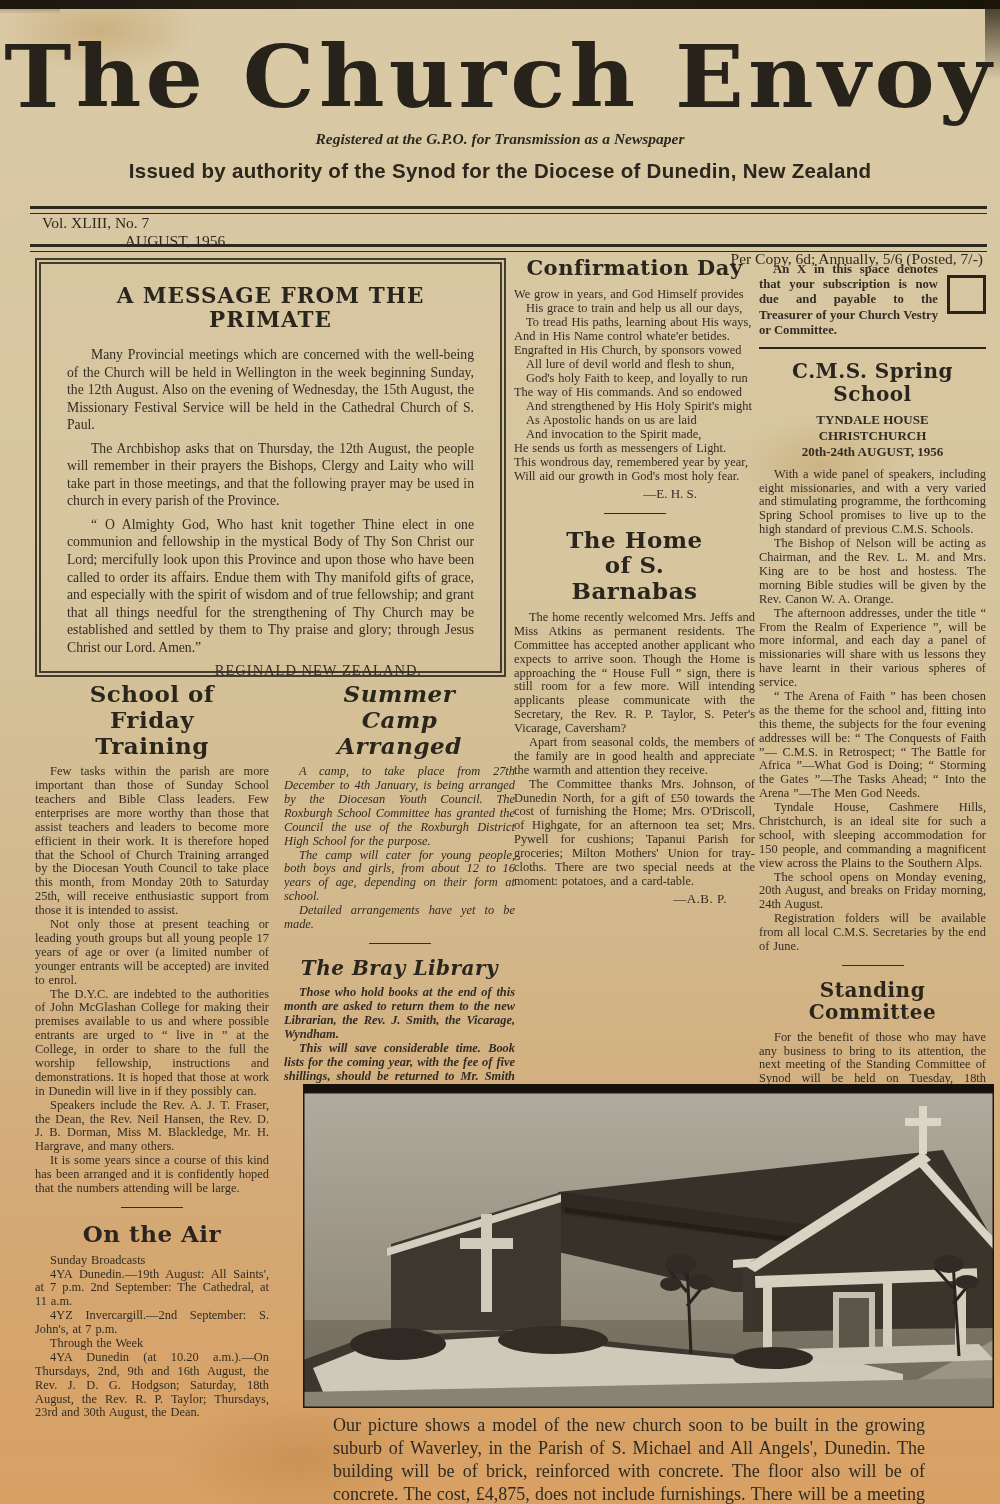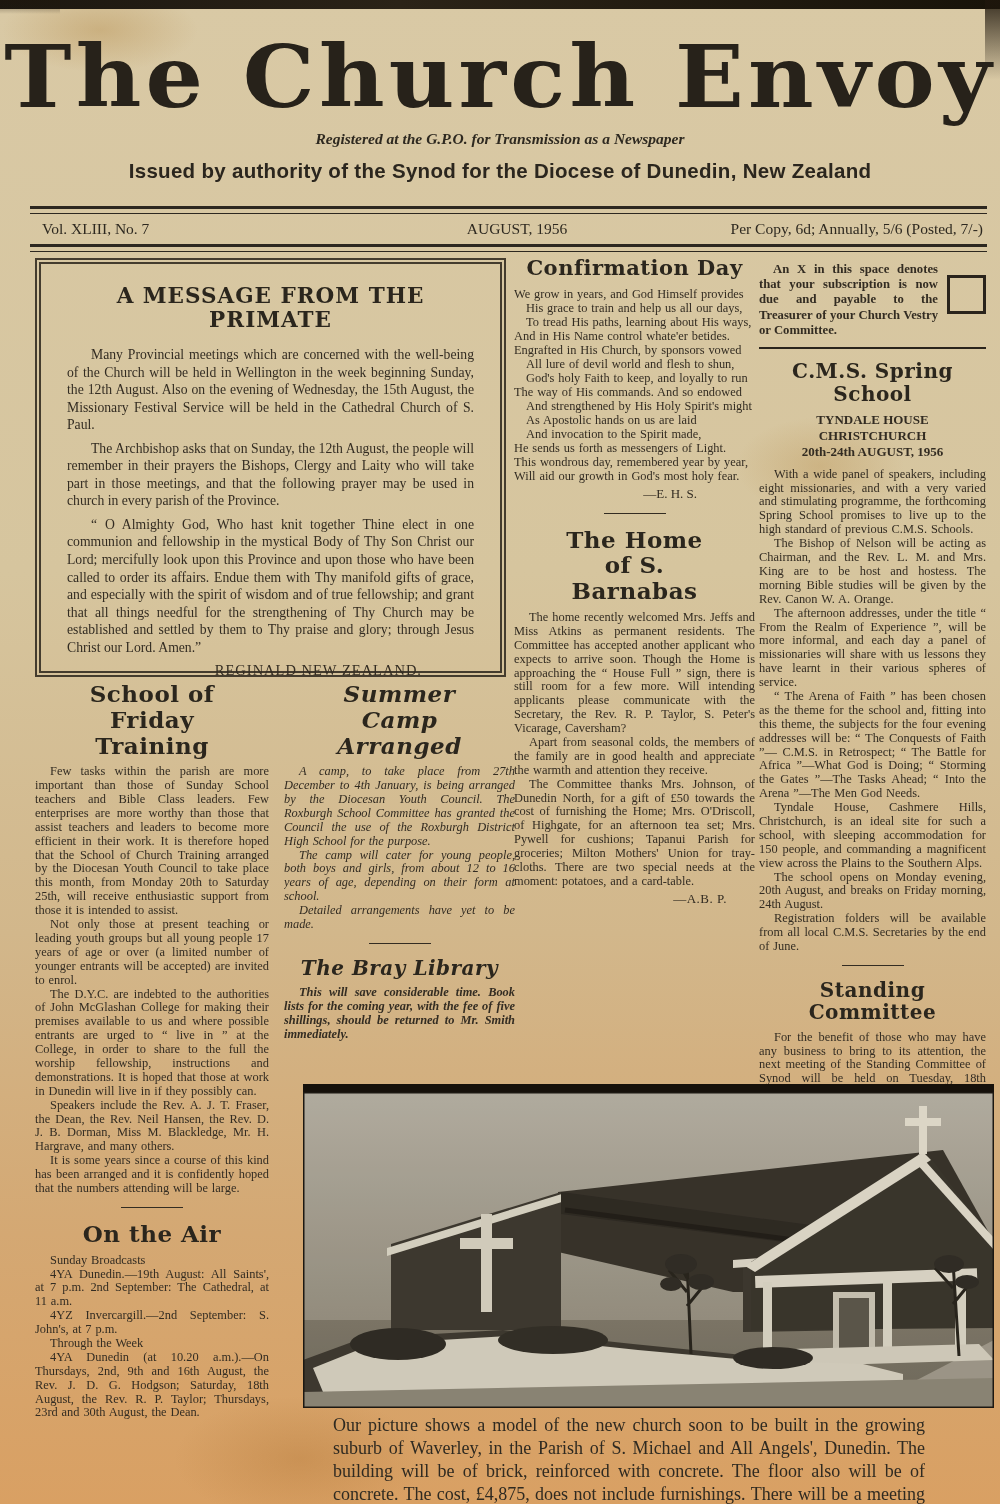--- a/index.html
+++ b/index.html
@@ -23,21 +23,21 @@
   .mast-title {
     font-family:"DejaVu Serif", serif; font-weight:bold; font-size:86px; line-height:1.05;
     letter-spacing:4px; color:#27221a; margin:14px 0 0 0; transform:scaleX(1.05); transform-origin:center;
     white-space:nowrap;
   }
   .mast-registered { font-style:italic; font-size:15.5px; margin-top:8px; color:#2e2920; font-weight:bold; }
   .mast-issued { font-family:"Liberation Sans", sans-serif; font-weight:bold; font-size:20.5px; margin-top:11px; color:#2b261e; letter-spacing:0.3px; }
 
   .header-rules { position:absolute; top:206px; left:30px; width:957px; }
   .drule { height:4px; border-top:3px solid #2d2820; border-bottom:1px solid #2d2820; }
-  .info-row { display:flex; align-items:center; height:30px; font-size:15.5px; color:#2e2920; }
+  .info-row { display:flex; height:30px; font-size:15.5px; color:#2e2920;flex-direction:column; }
   .info-vol { width:330px; text-align:left; padding-left:12px; }
   .info-date { width:290px; text-align:center; }
   .info-price { flex:1; text-align:right; padding-right:4px; }
 
   
   .art-title {
     font-family:"DejaVu Serif", serif; font-weight:bold; text-align:center;
     font-size:23px; line-height:1.12; letter-spacing:0.5px; color:#2b261d;
     margin:0 auto 7px auto;
   }
@@ -109,21 +109,21 @@
       <span class="info-price">Per Copy, 6d; Annually, 5/6 (Posted, 7/-)</span>
     </div>
     <div class="drule"></div>
   </div>
 
   <section class="primate-box">
     <h2 class="art-title primate-title">A MESSAGE FROM THE PRIMATE</h2>
     <div class="primate-copy">
 
     <p>Many Provincial meetings which are concerned with the well-being of the Church will be held in Wellington in the week beginning Sunday, the 12th August. Also on the evening of Wednesday, the 15th August, the Missionary Festival Service will be held in the Cathedral Church of S. Paul.</p>
-        <p>The Archbishop asks that on Sunday, the 12th August, the people will remember in their prayers the Bishops, Clergy and Laity who will take part in those meetings, and that the following prayer may be used in church in every parish of the Province.</p>
+        <p>The Archbishop asks that on Thursday, the 12th August, the people will remember in their prayers the Bishops, Clergy and Laity who will take part in those meetings, and that the following prayer may be used in church in every parish of the Province.</p>
         <p>“ O Almighty God, Who hast knit together Thine elect in one communion and fellowship in the mystical Body of Thy Son Christ our Lord; mercifully look upon this Province and upon those who have been called to order its affairs. Endue them with Thy manifold gifts of grace, and especially with the spirit of wisdom and of true fellowship; and grant that all things needful for the strengthening of Thy Church may be established and settled by them to Thy praise and glory; through Jesus Christ our Lord. Amen.”</p>
       </div>
     <div class="primate-sig">REGINALD NEW ZEALAND.</div>
   </section>
 
   <section class="col col-mid">
     <article>
       <h2 class="art-title" style="font-size:21px;">Confirmation Day</h2>
       <div class="poem">
 
@@ -226,20 +226,21 @@
       <p>A camp, to take place from 27th December to 4th January, is being arranged by the Diocesan Youth Council. The Roxburgh School Committee has granted the Council the use of the Roxburgh District High School for the purpose.</p>
           <p>The camp will cater for young people, both boys and girls, from about 12 to 16 years of age, depending on their form at school.</p>
           <p>Detailed arrangements have yet to be made.</p>
         </div>
     </article>
     <div class="divider"></div>
     <article class="body-copy bold-copy">
       <h2 class="art-title" style="font-size:20px;">The Bray Library</h2>
       <div>
 
+      <p>Those who hold books at the end of this month are asked to return them to the new Librarian, the Rev. J. Smith, the Vicarage, Wyndham.</p>
           <p>This will save considerable time. Book lists for the coming year, with the fee of five shillings, should be returned to Mr. Smith immediately.</p>
         </div>
     </article>
   </section>
 
   <figure class="photo" style="margin:0;">
     <div class="photo-bar"></div>
     <svg width="691" height="316" viewBox="0 0 691 316">
       <defs>
         <linearGradient id="sky" x1="0" y1="0" x2="0" y2="1">

